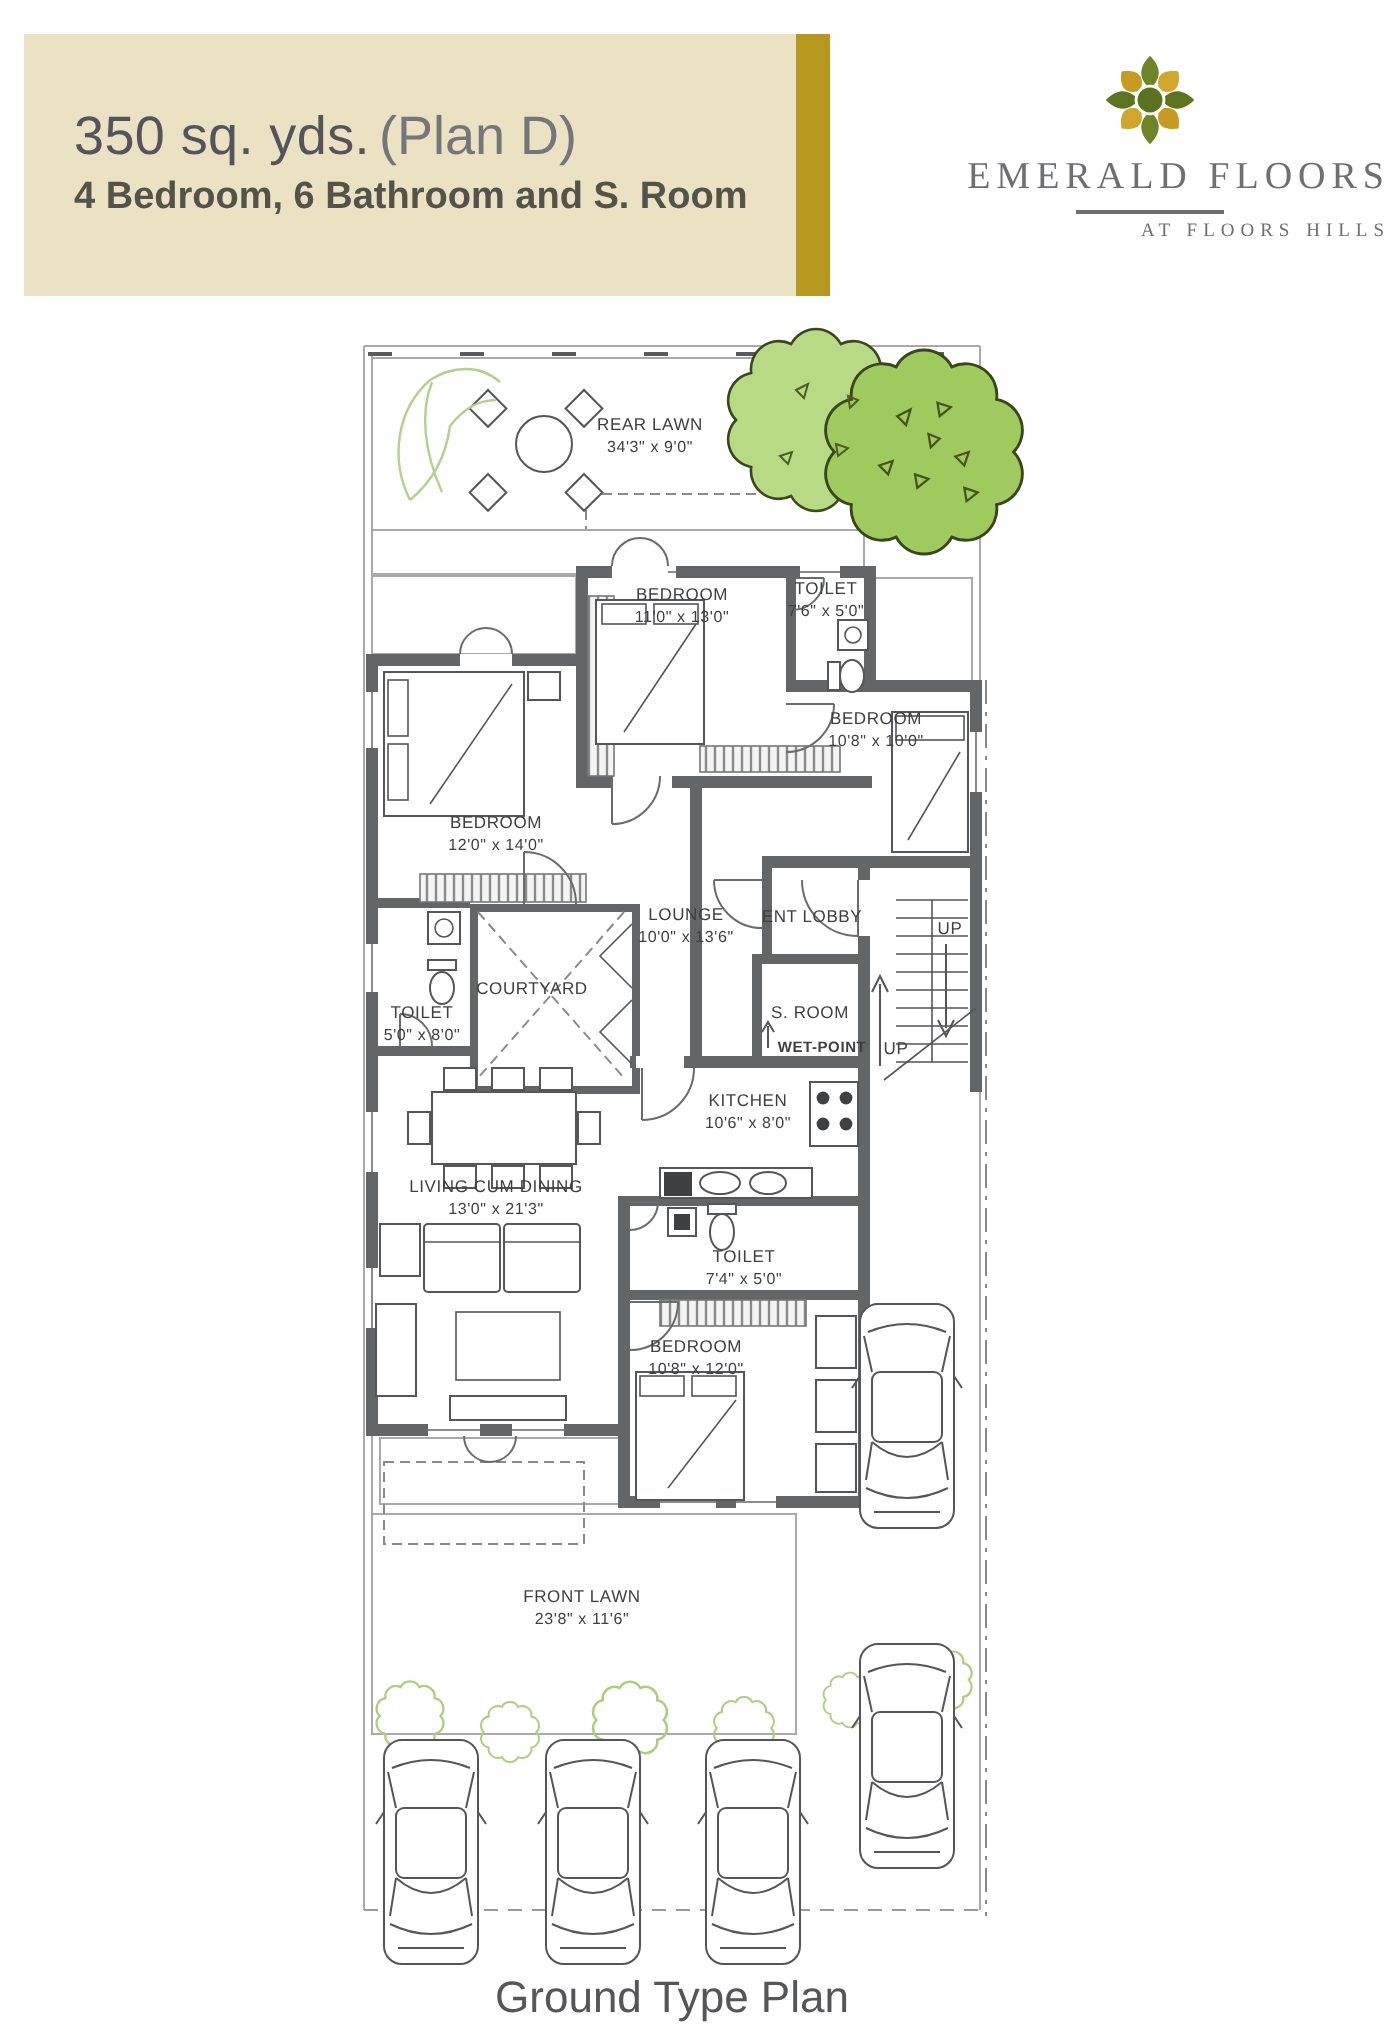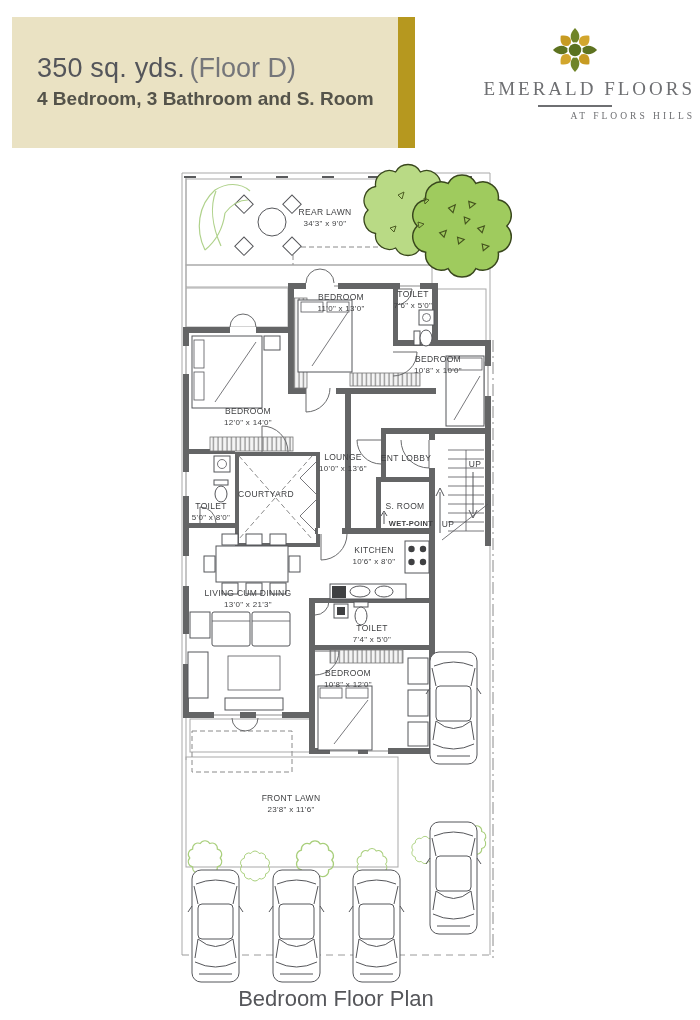--- a/index.html
+++ b/index.html
@@ -43,23 +43,23 @@
   .caption{position:absolute;left:186px;top:986px;width:300px;text-align:center;
            font-size:22px;color:#55565A;}
 </style>
 </head>
 <body>
 
 <div class="title-card">
   <div class="txt">
     <div>
       <span class="tc-title">350 sq. yds.</span>
-      <span class="tc-suffix">(Floor D)</span>
+      <span class="tc-suffix">(Plan D)</span>
     </div>
-    <div class="tc-sub">4 Bedroom, 3 Bathroom and S. Room</div>
+    <div class="tc-sub">4 Bedroom, 6 Bathroom and S. Room</div>
   </div>
   <div class="gold-bar"></div>
 </div>
 
 <div class="brand">
   <svg width="48" height="48" viewBox="-25 -25 50 50">
     <g>
       <path d="M0,-6 C5,-10 7,-16 0,-23 C-7,-16 -5,-10 0,-6 Z" fill="#6F8428"></path>
       <path d="M0,-6 C5,-10 7,-16 0,-23 C-7,-16 -5,-10 0,-6 Z" fill="#5E7320" transform="rotate(90)"></path>
       <path d="M0,-6 C5,-10 7,-16 0,-23 C-7,-16 -5,-10 0,-6 Z" fill="#6F8428" transform="rotate(180)"></path>
@@ -380,13 +380,13 @@
 
 <g>
   <use href="#car" transform="translate(430,652)"></use>
   <use href="#car" transform="translate(430,822)"></use>
   <use href="#car" transform="translate(192,870)"></use>
   <use href="#car" transform="translate(273,870)"></use>
   <use href="#car" transform="translate(353,870)"></use>
 </g>
 </svg>
 
-<div class="caption">Bedroom Floor Plan</div>
+<div class="caption">Ground Type Plan</div>
 
 </body></html>

